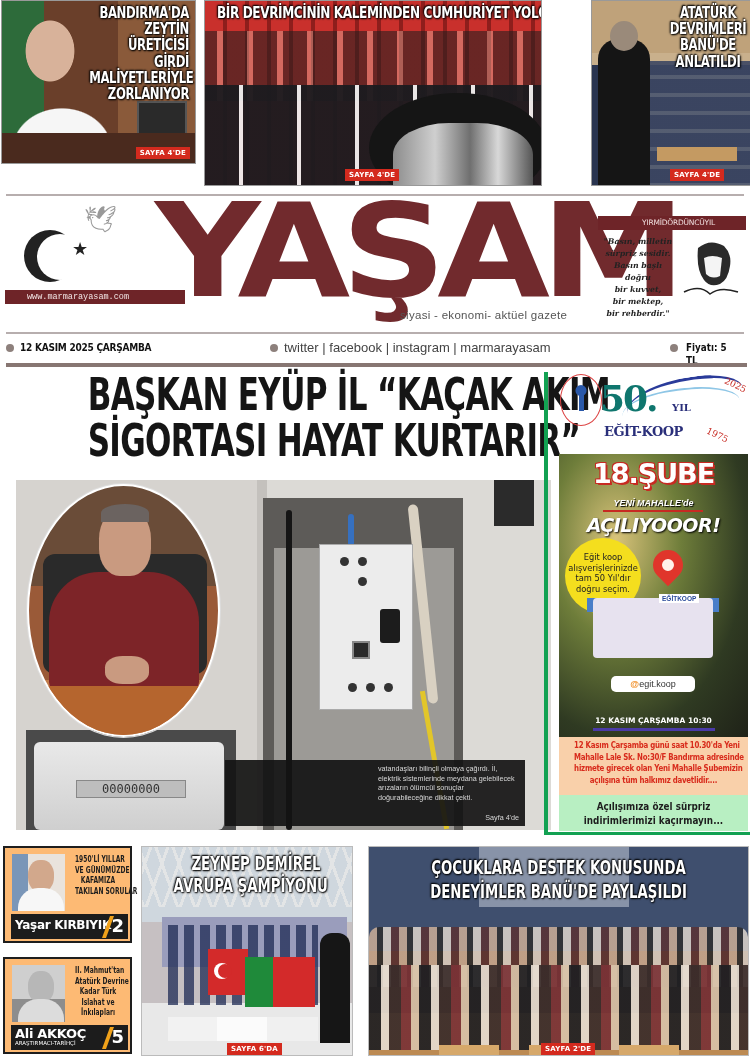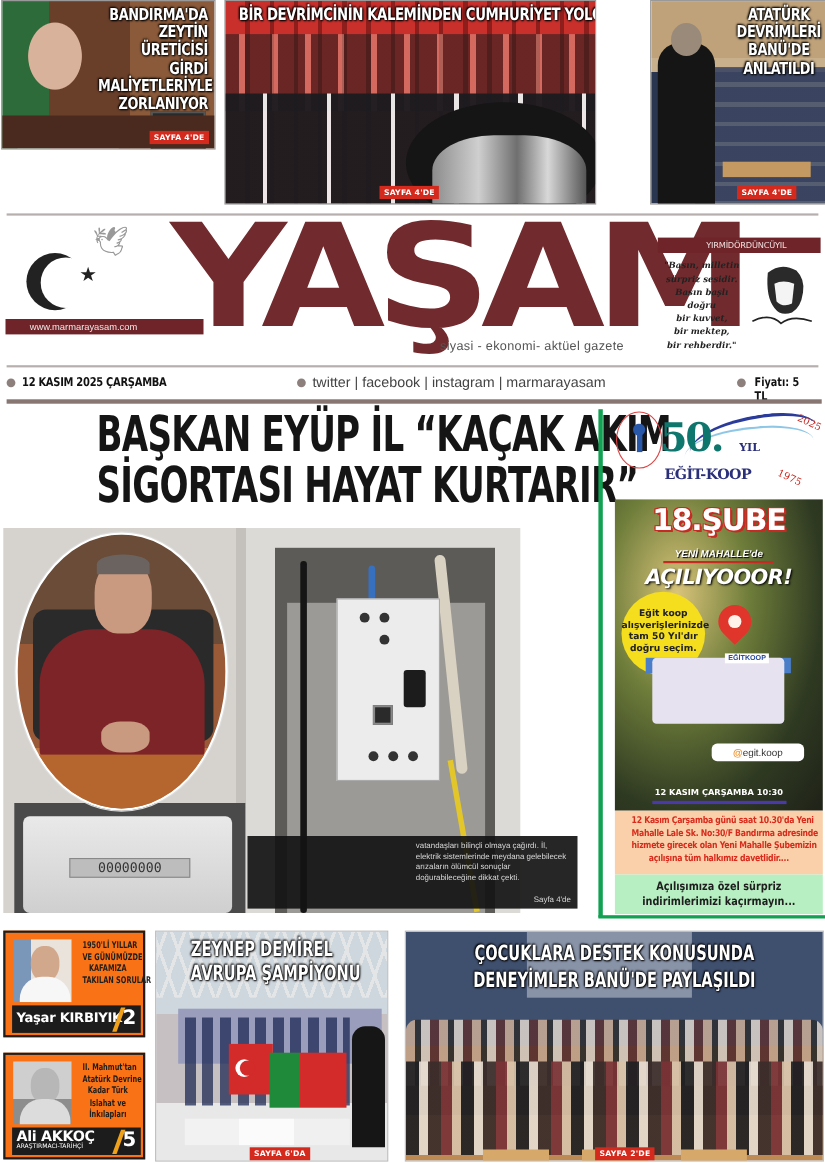--- a/index.html
+++ b/index.html
@@ -14,21 +14,21 @@
     text-transform: uppercase; letter-spacing: -0.5px; line-height: 1.08;
     text-shadow: 0 0 3px #000, 1px 1px 2px #000, -1px -1px 2px #000;
     transform: scaleX(0.78); transform-origin: left top;
   }
   .sayfa {
     position: absolute; background: #d42a1e; color: #fff; font-size: 7px; font-weight: bold;
     padding: 2px 4px; font-family: "DejaVu Sans", sans-serif; letter-spacing: 0.2px;
   }
 
   
-  #t1 { left: 1px; top: 0; width: 195px; height: 136px; padding-left: 20px; }
+  #t1 { left: 1px; top: 0; width: 195px; height: 164px; padding-left: 20px; }
   #t1 .ph { background:
       radial-gradient(ellipse 40px 50px at 48px 50px, #d8b29a 0 60%, transparent 62%),
       radial-gradient(ellipse 70px 60px at 60px 150px, #f6f6f6 0 70%, transparent 72%),
       linear-gradient(90deg, #2d6b3a 0 22%, #6a3f2a 22% 60%, #8a5a3a 60% 100%); }
   #t1 .desk { position:absolute; left:0; right:0; bottom:0; height:30px; background:#4a2a1e; }
   #t1 .monitor { position:absolute; right:8px; top:100px; width:50px; height:36px; background:#2a2a2a; border:2px solid #555; }
   #t1 .ttl { right: 6px; top: 4px; font-size: 15px; text-align: right; width: 128px; transform-origin: right top; }
 
   
   #t2 { left: 204px; top: 0; width: 338px; height: 186px; }
@@ -52,21 +52,21 @@
       background: repeating-linear-gradient(180deg, #3c4662 0 14px, #5a6275 14px 18px); opacity:.9; }
   #t3 .speaker { position:absolute; left:6px; top:38px; width:52px; height:148px; background:#151515; border-radius:20px 20px 0 0; }
   #t3 .head { position:absolute; left:18px; top:20px; width:28px; height:30px; background:#9a8a7a; border-radius:50%; }
   #t3 .table { position:absolute; left:65px; top:146px; width:80px; height:14px; background:#c49a62; }
   #t3 .ttl { left: 50px; top: 4px; font-size: 15px; text-align: center; width: 132px; transform-origin: center top; }
 
   
   .rule-thin { position:absolute; left: 6px; right: 6px; height: 2px; background: #b7aeae; }
   #masthead { position:absolute; left:0; top:196px; width:750px; height:135px; }
   #mast-bar { position:absolute; left:5px; top:94px; width:180px; height:14px; background:#6e2428; }
-  #mast-url { position:absolute; left:27px; top:96px; font-size:8.5px; color:#f2e6e6; font-family:Liberation Sans, sans-serif; }
+  #mast-url { position:absolute; left:27px; top:96px; font-size:8.5px; color:#f2e6e6; font-family:Liberation Mono, monospace; }
   #logo-text { position:absolute; left:155px; top:-10px; font-family:"DejaVu Sans", sans-serif; font-weight:bold;
       font-size:130px; letter-spacing:-8px; color:#712a2d; line-height:1; transform: scaleX(1.12); transform-origin:left top; }
   #crescent { position:absolute; left:24px; top:34px; width:52px; height:52px; border-radius:50%; background:#222; }
   #crescent::after { content:""; position:absolute; left:13px; top:4px; width:46px; height:46px; border-radius:50%; background:#fff; }
   #star { position:absolute; left:72px; top:42px; font-size:18px; color:#222; }
   #dove { position:absolute; left:84px; top:8px; font-size:26px; color:#999; }
   #mast-right-bar { position:absolute; left:598px; top:20px; width:148px; height:14px; background:#6e2428; }
   #mast-right-label { position:absolute; left:642px; top:22px; font-size:7.5px; color:#f0dede; font-family:"DejaVu Sans", sans-serif; letter-spacing:-.2px; }
   #quote { position:absolute; left:600px; top:40px; width:76px; font-family:"DejaVu Serif", serif; font-style:italic; font-weight:bold;
       font-size:7.8px; line-height:12px; color:#222; text-align:center; }
@@ -80,21 +80,21 @@
   #social-text { position:absolute; left:284px; top:2px; font-size:13px; color:#444; }
   #price-text { position:absolute; left:686px; top:3px; font-size:11px; font-weight:bold; font-family:"DejaVu Sans", sans-serif; transform:scaleX(.8); transform-origin:left top; }
   #thick-rule { position:absolute; left:6px; top:363px; width:741px; height:4px; background:#877672; }
 
   
   #headline { position:absolute; left:4px; top:372px; width:540px; font-family:"DejaVu Sans", sans-serif; font-weight:bold;
       font-size:45px; line-height:46px; color:#151515; letter-spacing:-1px; text-align:center; }
   #headline span { display:block; transform: scaleX(.69); transform-origin:center top; white-space:nowrap; }
 
   
-  #main-photo { position:absolute; left:3px; top:480px; width:470px; height:350px; overflow:hidden;
+  #main-photo { position:absolute; left:16px; top:480px; width:535px; height:350px; overflow:hidden;
       background: linear-gradient(90deg, #d6d3cf 0 45%, #c4c1bd 45% 47%, #dcdad6 47% 100%); }
   #panel-dark { position:absolute; left:247px; top:18px; width:200px; height:332px; background:#5d5b58; }
   #panel-grey { position:absolute; left:258px; top:68px; width:180px; height:282px; background:#9c9a96; }
   #breaker { position:absolute; left:303px; top:64px; width:94px; height:166px; background:#ececec; border:1px solid #aaa; }
   .screw { position:absolute; width:9px; height:9px; border-radius:50%; background:#333; }
   #breaker-switch { position:absolute; left:60px; top:64px; width:20px; height:34px; background:#1c1c1c; border-radius:3px; }
   #breaker-test { position:absolute; left:32px; top:96px; width:18px; height:18px; background:#2a2a2a; border:2px solid #888; }
   #wire-blue1 { position:absolute; left:332px; top:34px; width:6px; height:32px; background:#3670bf; border-radius:3px; }
   #wire-black { position:absolute; left:270px; top:30px; width:6px; height:320px; background:#151515; border-radius:3px; }
   #wire-white { position:absolute; left:402px; top:24px; width:10px; height:200px; background:#d9d1c2; border-radius:5px; transform:rotate(-6deg); }
@@ -138,40 +138,40 @@
 
   #ad-poster { position:absolute; left:3px; top:84px; width:189px; height:283px; overflow:hidden;
       background: radial-gradient(ellipse at 30% 30%, #d9c37a 0, #6e7d3a 35%, #2f3a22 70%, #1f2218 100%); }
   #ad-title { position:absolute; left:0; width:100%; top:4px; text-align:center; font-family:"DejaVu Sans", sans-serif; font-weight:bold;
       font-size:27px; color:#fff; letter-spacing:-1px; text-shadow: 0 0 0 #c72a22, 2px 2px 0 #c72a22, -1px -1px 0 #c72a22, 1px -1px 0 #c72a22, -1px 1px 0 #c72a22; }
   #ad-sub { position:absolute; left:0; width:100%; top:44px; text-align:center; font-size:9px; font-weight:bold; font-style:italic; color:#fff; text-shadow:1px 1px 1px #000; }
   #ad-sub-line { position:absolute; left:44px; top:56px; width:100px; height:2px; background:#c72a22; }
   #ad-acil { position:absolute; left:0; width:100%; top:60px; text-align:center; font-family:"DejaVu Sans", sans-serif; font-weight:bold; font-style:italic;
       font-size:19px; color:#fff; text-shadow:1px 1px 2px #000; letter-spacing:-.5px; }
   #ad-bubble { position:absolute; left:6px; top:84px; width:76px; height:76px; border-radius:50%; background:#f4de1e; color:#222;
-      font-size:8.3px; text-align:center; line-height:10.5px; padding-top:14px; font-family:"DejaVu Sans", sans-serif;font-weight:bold; }
+      font-size:8.3px; text-align:center; line-height:10.5px; padding-top:14px; font-family:"DejaVu Sans", sans-serif; }
   #ad-pin { position:absolute; left:94px; top:96px; width:30px; height:30px; border-radius:50% 50% 50% 0; background:#e0352b; transform:rotate(-45deg); }
   #ad-pin::after { content:""; position:absolute; left:9px; top:9px; width:12px; height:12px; border-radius:50%; background:#fff2ea; }
   #ad-store { position:absolute; left:34px; top:144px; width:120px; height:60px; background:#e7e2ef; border-radius:4px; }
   #ad-store-roof { position:absolute; left:28px; top:144px; width:132px; height:14px; background:#4a7ec8; }
   #ad-store-sign { position:absolute; left:100px; top:140px; font-size:6.5px; font-weight:bold; color:#2a4a9a; background:#fff; padding:1px 3px; }
-  #ad-handle { position:absolute; left:52px; top:222px; width:84px; height:16px; background:#fff; border-radius:5px; color:#333; font-size:9px; text-align:center; line-height:16px;margin-left:36px; }
+  #ad-handle { position:absolute; left:52px; top:222px; width:84px; height:16px; background:#fff; border-radius:5px; color:#333; font-size:9px; text-align:center; line-height:16px; }
   #ad-handle .at { color:#f08a1e; font-weight:bold; }
   #ad-date { position:absolute; left:0; width:100%; top:262px; text-align:center; color:#fff; font-size:7.5px; font-weight:bold; font-family:"DejaVu Sans", sans-serif; }
   #ad-date-line { position:absolute; left:34px; top:274px; width:122px; height:3px; background:#4a3aa8; }
 
   #ad-peach { position:absolute; left:3px; top:367px; width:189px; height:58px; background:#f9d0aa; color:#d82b1c;
       font-size:8.4px; font-weight:bold; text-align:center; line-height:11.5px; padding-top:3px; font-family:"DejaVu Sans", sans-serif; letter-spacing:-.3px; }
   #ad-peach span { display:block; transform:scaleX(.84); transform-origin:center top; white-space:nowrap; }
   #ad-mint { position:absolute; left:3px; top:425px; width:189px; height:36px; background:#b8efc2; color:#1e1e1e;
       font-size:10.5px; font-weight:bold; text-align:center; line-height:14px; padding-top:4px; font-family:"DejaVu Sans", sans-serif; }
   #ad-mint span { display:block; transform:scaleX(.84); transform-origin:center top; white-space:nowrap; }
 
   
-  .col-box { position:absolute; left:3px; width:129px; border:2px solid #1e1e1e; background:#f97316; }
+  .col-box { position:absolute; left:3px; width:129px; border:2px solid #1e1e1e; background:#fdba74; }
   #col1 { top:846px; height:97px; }
   #col2 { top:957px; height:97px; }
   .col-photo { position:absolute; left:7px; top:6px; width:53px; height:57px; }
   #col1 .col-photo { background: linear-gradient(90deg, #7a96b8 0 30%, #e9e3dc 30% 100%); }
   #col2 .col-photo { background: linear-gradient(180deg, #cfcfcf 0 60%, #8d8d8d 60% 100%); filter: grayscale(1); }
   .col-face { position:absolute; left:16px; top:6px; width:26px; height:32px; background:#d2a88c; border-radius:45%; }
   #col2 .col-face { background:#b7b7b7; }
   .col-shirt { position:absolute; left:6px; top:34px; width:46px; height:23px; background:#f7f7f7; border-radius:20px 20px 0 0; }
   #col2 .col-shirt { background:#dcdcdc; }
   .col-title { position:absolute; left:61px; top:6px; width:64px; text-align:center; font-family:"DejaVu Sans", sans-serif; font-weight:bold; font-size:8.3px; line-height:10.5px; color:#1e1e1e; }
@@ -190,21 +190,21 @@
       background: repeating-linear-gradient(70deg, #e9e9e9 0 3px, transparent 3px 16px), repeating-linear-gradient(-70deg, #e9e9e9 0 3px, transparent 3px 16px); opacity:.8; }
   #sport .banner { position:absolute; left:20px; top:70px; width:185px; height:50px; background:#9a9dbc; }
   #sport .flag-tr { position:absolute; left:66px; top:102px; width:40px; height:46px; background:#d32a2a; }
   #sport .flag-tr::before { content:""; position:absolute; left:6px; top:14px; width:16px; height:16px; border-radius:50%; background:#fff; }
   #sport .flag-tr::after { content:""; position:absolute; left:10px; top:15px; width:14px; height:14px; border-radius:50%; background:#d32a2a; }
   #sport .flag-pt { position:absolute; left:103px; top:110px; width:70px; height:50px; background: linear-gradient(90deg, #1f8a3a 0 40%, #d32a2a 40% 100%); }
   #sport .athletes { position:absolute; left:26px; top:78px; width:150px; height:80px;
       background: repeating-linear-gradient(90deg, #1e2a54 0 10px, transparent 10px 16px); opacity:.75; }
   #sport .man { position:absolute; left:178px; top:86px; width:30px; height:110px; background:#161616; border-radius:12px 12px 0 0; }
   #sport .podium { position:absolute; left:26px; top:170px; width:150px; height:24px; background: linear-gradient(90deg, #f2f2f2 0 33%, #fbfbfb 33% 66%, #f0f0f0 66% 100%); }
-  #sport .ttl { position:absolute; left:0; width:100%; top:5px; text-align:left; color:#fff; font-family:"DejaVu Sans", sans-serif; font-weight:bold;
+  #sport .ttl { position:absolute; left:0; width:100%; top:5px; text-align:right; color:#fff; font-family:"DejaVu Sans", sans-serif; font-weight:bold;
       font-size:19px; line-height:22px; text-shadow: 0 0 3px #000, 1px 1px 2px #000, -1px -1px 2px #000; }
   #sport .ttl span { display:block; transform:scaleX(.7); transform-origin:center top; white-space:nowrap; }
   #sport .sayfa { left:85px; top:196px; }
 
   
   #banu { position:absolute; left:368px; top:846px; width:381px; height:210px; overflow:hidden; border:1px solid #bbb;
       background: linear-gradient(180deg, #3f4f6e 0 50%, #6a4a34 50% 80%, #bc8a52 80% 100%); }
   #banu .screen { position:absolute; left:110px; top:0; width:150px; height:60px; background:#c4ccd8; opacity:.55; }
   #banu .crowd1 { position:absolute; left:0; right:0; top:80px; height:60px;
       background: repeating-linear-gradient(90deg, #d4b49a 0 8px, #2c2c2c 8px 14px, #e9dfd4 14px 22px, #5c3030 22px 30px); opacity:.8; border-radius: 10px 10px 0 0; }

